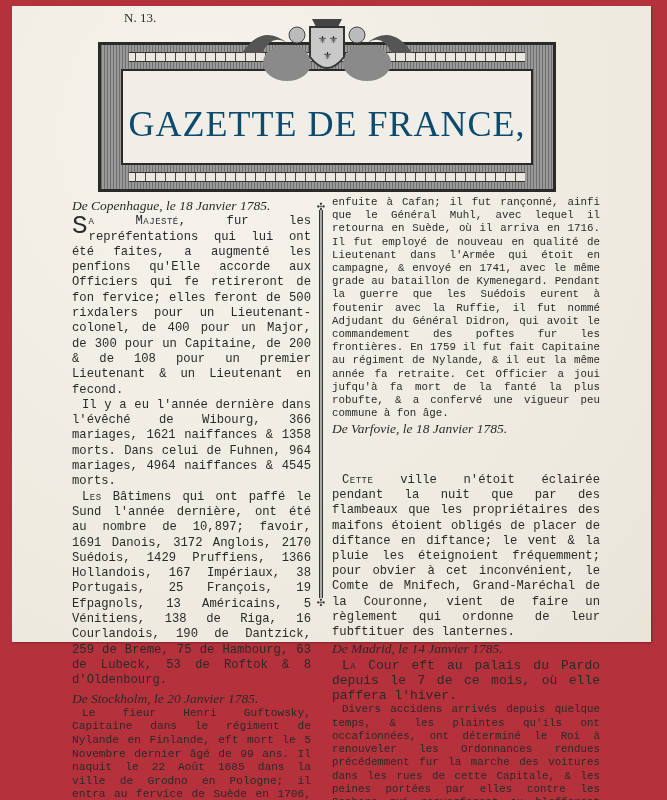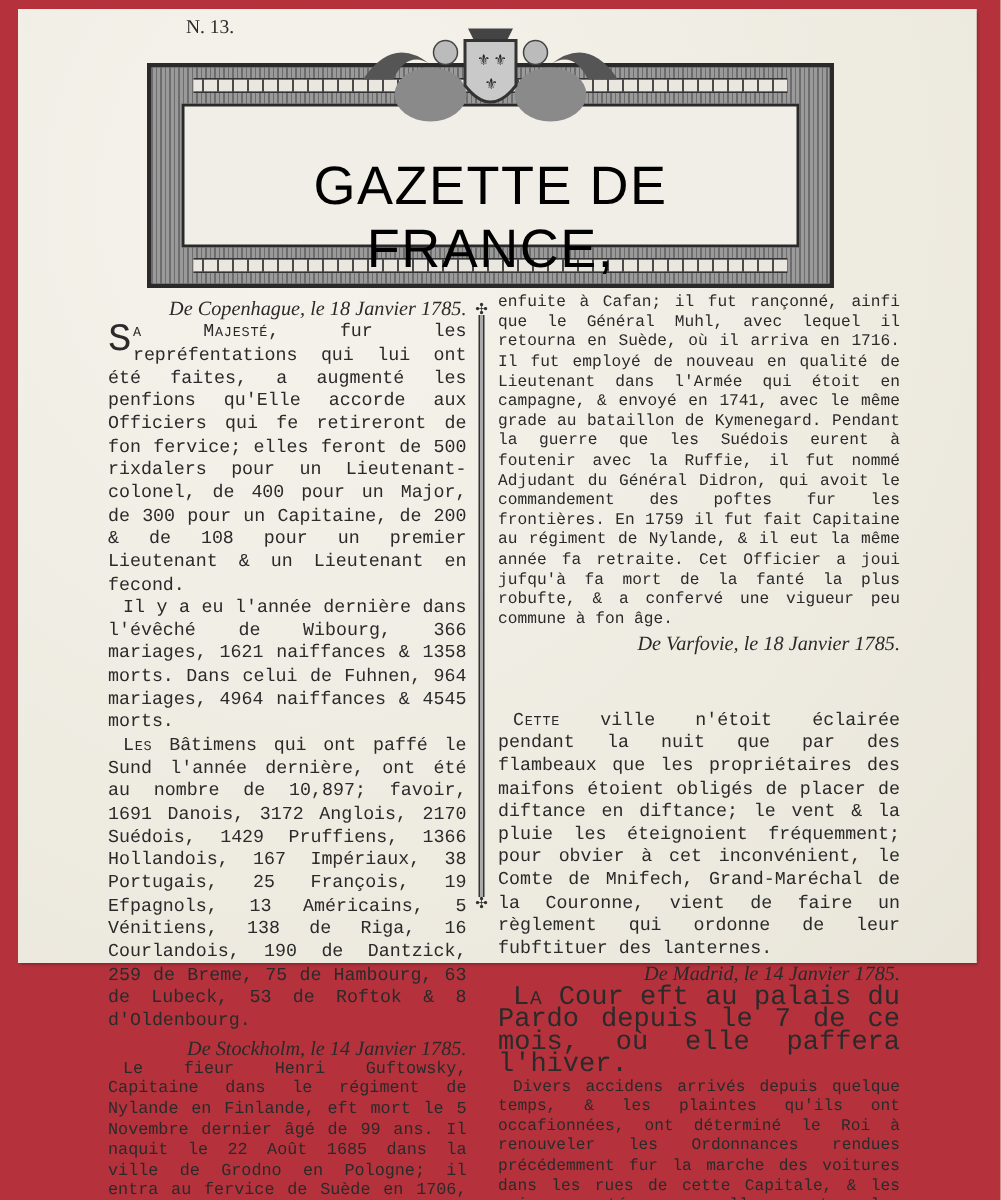--- a/index.html
+++ b/index.html
@@ -37,36 +37,36 @@
       border-top: 1px solid #333; border-bottom: 1px solid #333;
     }
     .chain-top { top: 7px; }
     .chain-bottom { bottom: 7px; }
     .crest {
       position: absolute; left: 50%; top: -32px; width: 190px; height: 72px;
       transform: translateX(-50%);
     }
     .gazette-title {
       position: absolute; left: 0; right: 0; top: 32px;
-      text-align: center; font-size: 36px; letter-spacing: 1px; color: #000000;
-      font-family: Liberation Sans, sans-serif;
+      text-align: center; font-size: 36px; letter-spacing: 1px; color: #0c4a6e;
+      font-family: Liberation Serif, serif;
     }
     .gazette-date {
       position: absolute; left: 0; right: 0; top: 80px;
       text-align: center; font-size: 21px; font-style: italic; color: #1e1e1e;
     }
     .col {
       position: absolute; top: 190px; color: #2a2a2a;
       font-size: 12.2px; line-height: 15.3px; text-align: justify;
     }
     .col.left { left: 60px; width: 239px; }
     .col.right { left: 320px; width: 268px; font-size: 11.6px; line-height: 14.6px; }
     .col.right .small { font-size: 10.8px; line-height: 13.2px; }
     .dateline {
-      font-style: italic; text-align: right; margin: 2px 0 1px 0; font-size: 13.5px;
+      font-style: italic; text-align: left; margin: 2px 0 1px 0; font-size: 13.5px;
     }
     .para { margin: 0; text-indent: 10px; font-family: Liberation Mono, monospace; }
     .para.noindent { text-indent: 0; }
     .dropcap { font-size: 26px; line-height: 20px; float: left; margin: 2px 1px 0 0; }
     .sc { font-variant: small-caps; letter-spacing: 0.5px; }
     .rule {
       position: absolute; left: 307px; top: 204px; width: 4px; height: 388px;
       background: repeating-linear-gradient(90deg, #333 0 1px, #aaa 1px 3px, #333 3px 4px);
     }
     .rule-cap-top, .rule-cap-bottom {
@@ -108,36 +108,36 @@
     <div class="dateline">De Copenhague, le 18 Janvier 1785.</div>
     <p class="para noindent">
       <span class="dropcap">S</span><span class="sc">a Majesté</span><span>, fur les repréfentations qui lui ont été faites, a augmenté les penfions qu'Elle accorde aux Officiers qui fe retireront de fon fervice; elles feront de 500 rixdalers pour un Lieutenant-colonel, de 400 pour un Major, de 300 pour un Capitaine, de 200 &amp; de 108 pour un premier Lieutenant &amp; un Lieutenant en fecond.</span>
     </p>
     <p class="para">Il y a eu l'année dernière dans l'évêché de Wibourg, 366 mariages, 1621 naiffances &amp; 1358 morts. Dans celui de Fuhnen, 964 mariages, 4964 naiffances &amp; 4545 morts.</p>
 
     <p class="para">
       <span class="sc">Les</span><span> Bâtimens qui ont paffé le Sund l'année dernière, ont été au nombre de 10,897; favoir, 1691 Danois, 3172 Anglois, 2170 Suédois, 1429 Pruffiens, 1366 Hollandois, 167 Impériaux, 38 Portugais, 25 François, 19 Efpagnols, 13 Américains, 5 Vénitiens, 138 de Riga, 16 Courlandois, 190 de Dantzick, 259 de Breme, 75 de Hambourg, 63 de Lubeck, 53 de Roftok &amp; 8 d'Oldenbourg.</span>
     </p>
 
-    <div class="dateline">De Stockholm, le 14 Janvier 1785.</div>
+    <div class="dateline">De Stockholm, le 20 Janvier 1785.</div>
     <p class="para" style="font-size:11.2px;line-height:13.6px;">Le fieur Henri Guftowsky, Capitaine dans le régiment de Nylande en Finlande, eft mort le 5 Novembre dernier âgé de 99 ans. Il naquit le 22 Août 1685 dans la ville de Grodno en Pologne; il entra au fervice de Suède en 1706, fous le règne de Charles XII, qu'il accompagna en Saxe &amp; en Ukraine; il fe trouva à la bataille de Holofzin, au fiége de Wipfeck &amp; à la bataille de Pultawa, où il fut fait prifonnier, &amp; conduit d'abord à Mofcou &amp;</p>
   </div>
 
   <div class="rule-cap-top">✣</div>
   <div class="rule"></div>
   <div class="rule-cap-bottom">✣</div>
 
   <div class="col right">
     <p class="para noindent small">enfuite à Cafan; il fut rançonné, ainfi que le Général Muhl, avec lequel il retourna en Suède, où il arriva en 1716. Il fut employé de nouveau en qualité de Lieutenant dans l'Armée qui étoit en campagne, &amp; envoyé en 1741, avec le même grade au bataillon de Kymenegard. Pendant la guerre que les Suédois eurent à foutenir avec la Ruffie, il fut nommé Adjudant du Général Didron, qui avoit le commandement des poftes fur les frontières. En 1759 il fut fait Capitaine au régiment de Nylande, &amp; il eut la même année fa retraite. Cet Officier a joui jufqu'à fa mort de la fanté la plus robufte, &amp; a confervé une vigueur peu commune à fon âge.</p>
 
     <div class="dateline">De Varfovie, le 18 Janvier 1785.</div>
     <p class="para" style="font-size:12.2px;line-height:15.2px;margin-top:36px;">
       <span class="sc">Cette</span><span> ville n'étoit éclairée pendant la nuit que par des flambeaux que les propriétaires des maifons étoient obligés de placer de diftance en diftance; le vent &amp; la pluie les éteignoient fréquemment; pour obvier à cet inconvénient, le Comte de Mnifech, Grand-Maréchal de la Couronne, vient de faire un règlement qui ordonne de leur fubftituer des lanternes.</span>
     </p>
 
     <div class="dateline">De Madrid, le 14 Janvier 1785.</div>
-    <p class="para" style="font-size:18px;line-height:15.2px;">
+    <p class="para" style="font-size:13px;line-height:15.2px;">
       <span class="sc">La</span><span> Cour eft au palais du Pardo depuis le 7 de ce mois, où elle paffera l'hiver.</span>
     </p>
     <p class="para small">Divers accidens arrivés depuis quelque temps, &amp; les plaintes qu'ils ont occafionnées, ont déterminé le Roi à renouveler les Ordonnances rendues précédemment fur la marche des voitures dans les rues de cette Capitale, &amp; les peines portées par elles contre les Cochers qui renverferont ou blefferont quelque perfonne que ce foit dans les rues; ces peines feront infligées dans les 24 heures, &amp; les réfiftances à la Juftice feront punies par l'agravation de la peine &amp; la prifon. Comme la force manque quelquefois au Cocher trop jeune pour retenir les chevaux ou les mules, il eft défendu d'en prendre aucun qui n'ait au moins dix-fept ans accomplis, fous les peines fixées précédemment, auxquelles on ajoute une amende de 200 ducats.</p>
   </div>
 
 </div>
 
 </body></html>

